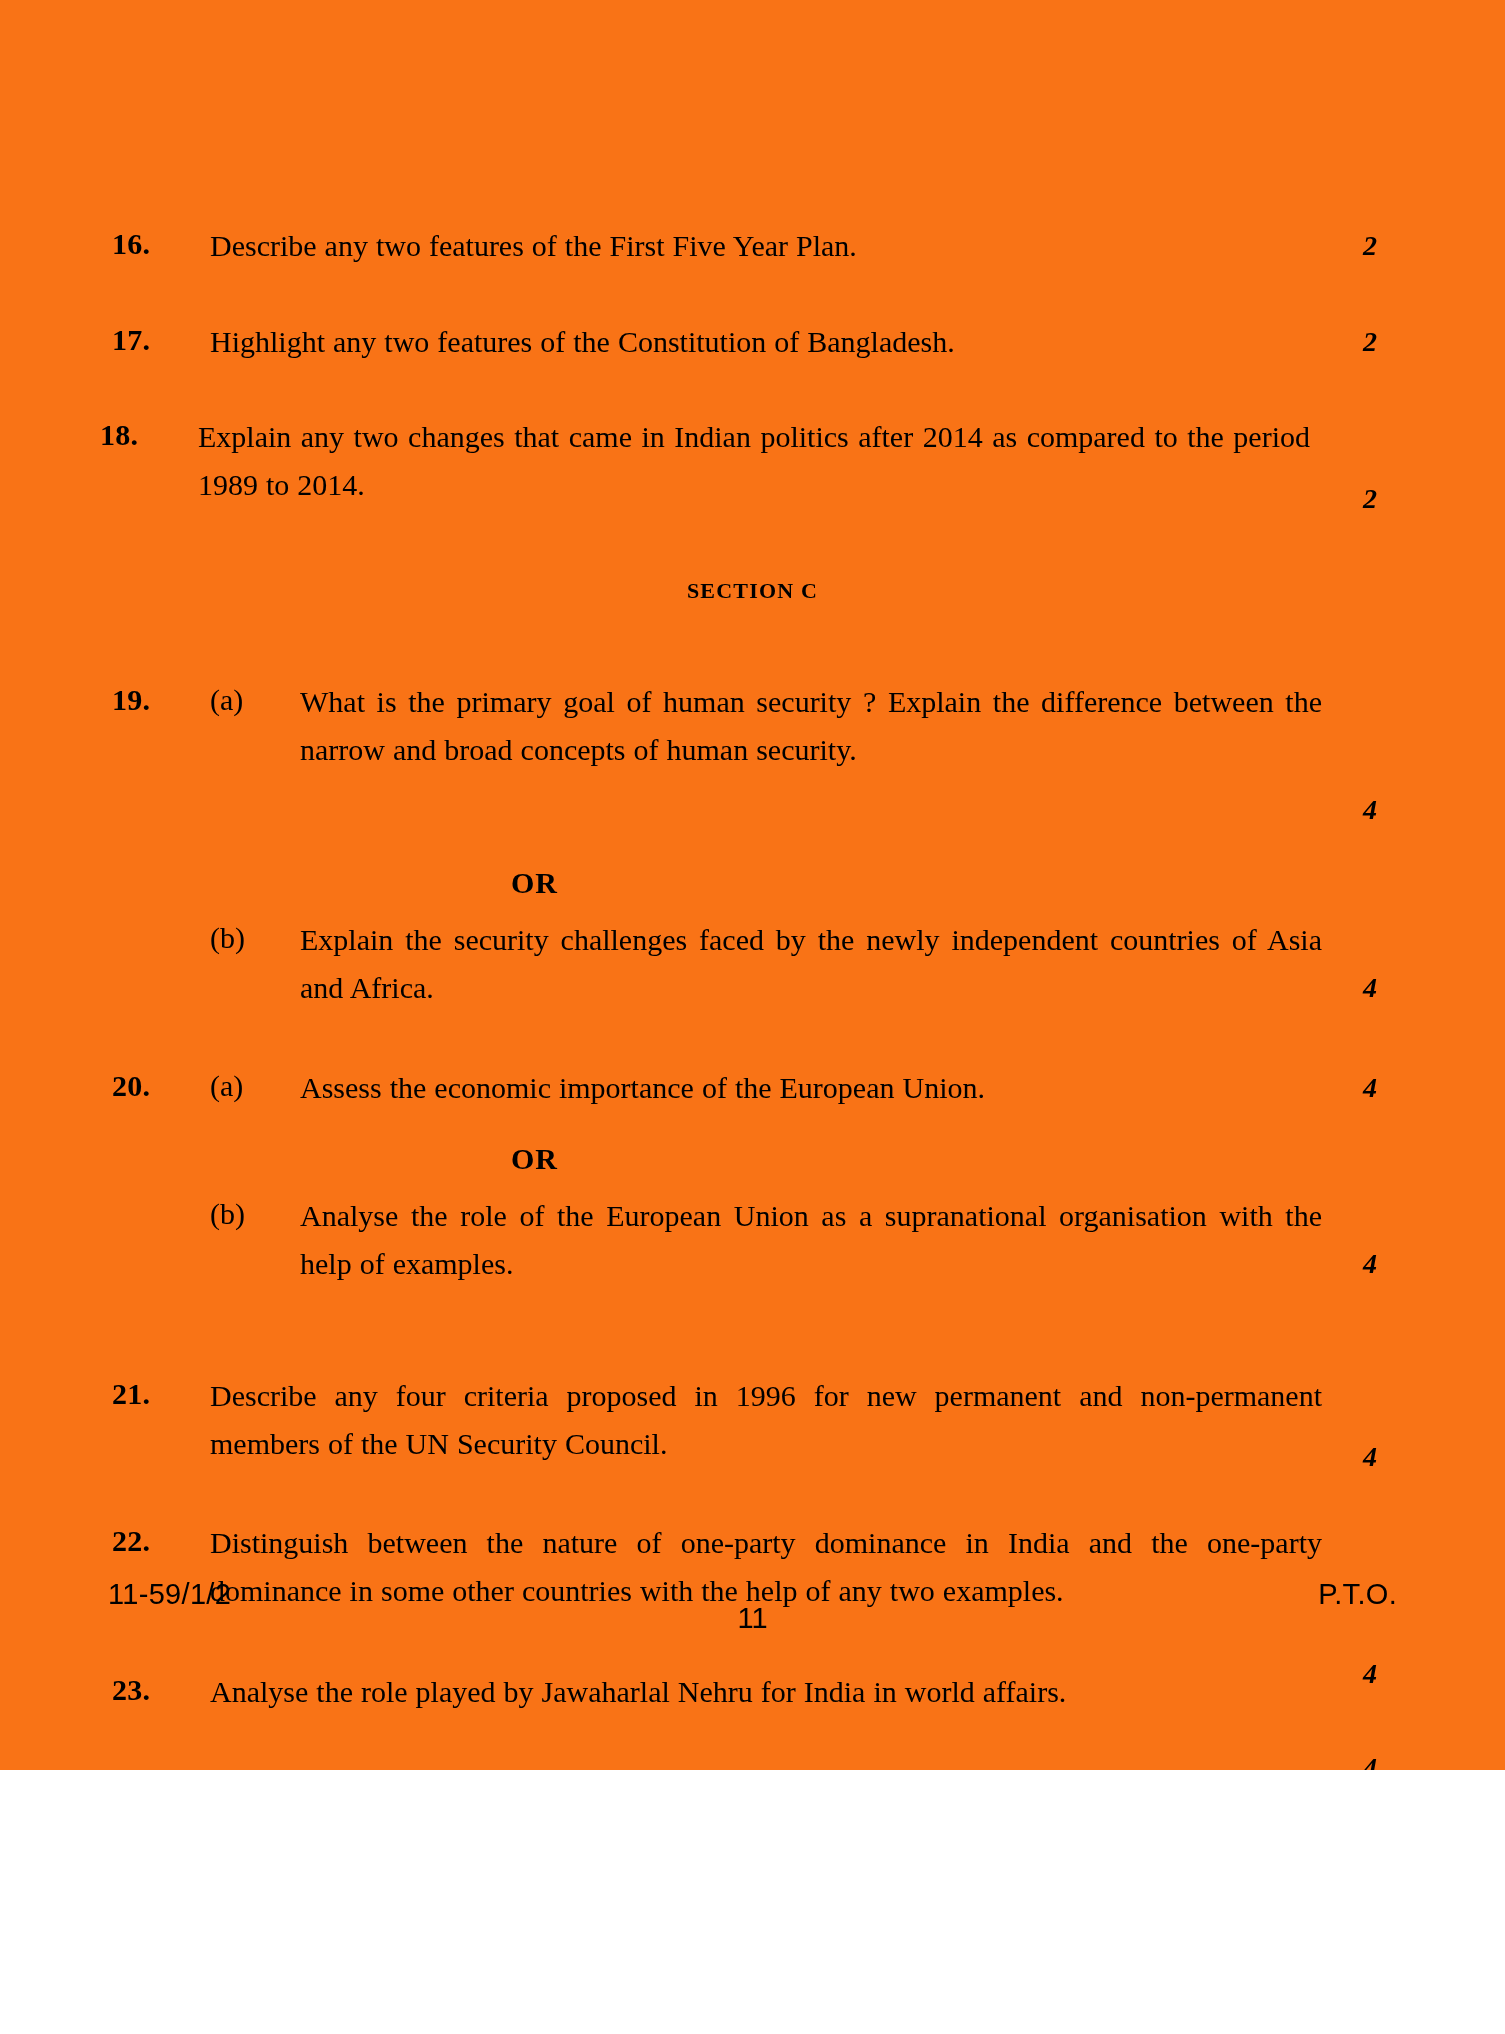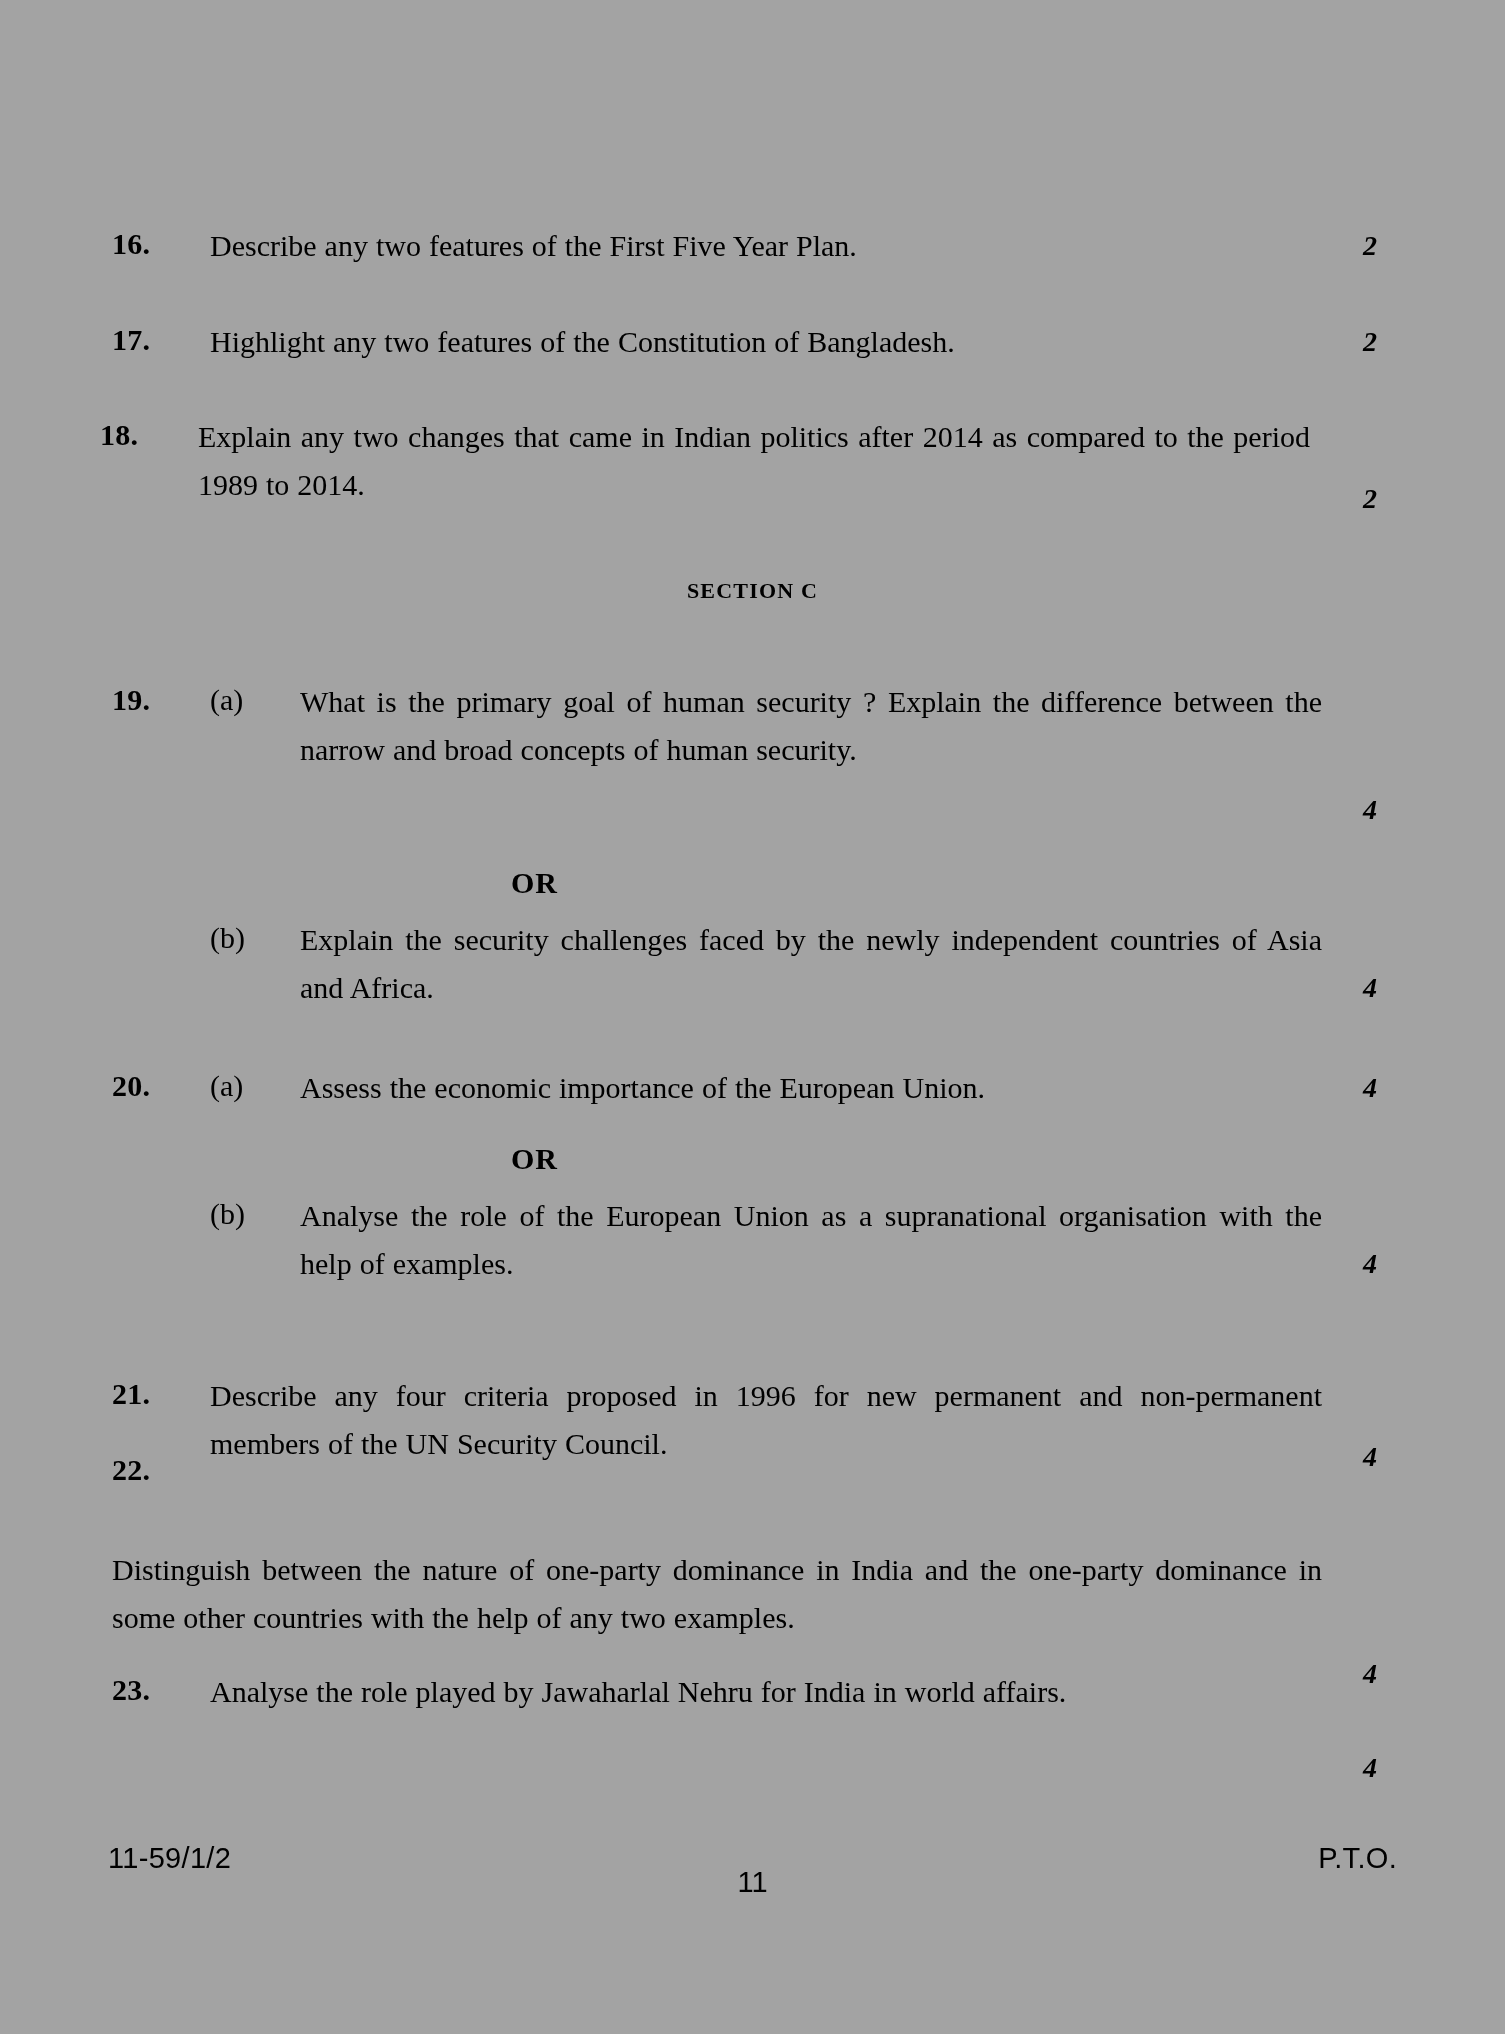--- a/index.html
+++ b/index.html
@@ -3,22 +3,22 @@
 <meta charset="utf-8">
 <style>
   html, body {
     margin: 0;
     padding: 0;
     background: #ffffff;
   }
   .page {
     position: relative;
     width: 1505px;
-    height: 2034px;
-    background: #a3a3a3;
+    height: 1770px;
+    background: #f97316;
     font-family: "Liberation Serif", "DejaVu Serif", serif;
     color: #000000;
     overflow: hidden;
   }
 
   
   .qrow {
     position: absolute;
     display: flex;
     align-items: flex-start;
@@ -159,21 +159,21 @@
     <div class="qbody">Analyse the role of the European Union as a supranational organisation with the help of examples.</div>
   </div>
   <div class="marks" style="left:1363px; top:1240px;">4</div>
 
   <div class="qrow" style="left:112px; top:1372px; width:1210px;">
     <div class="qnum">21.</div>
     <div class="qbody">Describe any four criteria proposed in 1996 for new permanent and non-permanent members of the UN Security Council.</div>
   </div>
   <div class="marks" style="left:1363px; top:1433px;">4</div>
 
-  <div class="qrow" style="left:112px; top:1448px; width:1210px;flex-direction:column;">
+  <div class="qrow" style="left:112px; top:1519px; width:1210px;">
     <div class="qnum">22.</div>
     <div class="qbody">Distinguish between the nature of one-party dominance in India and the one-party dominance in some other countries with the help of any two examples.</div>
   </div>
   <div class="marks" style="left:1363px; top:1650px;">4</div>
 
   <div class="qrow" style="left:112px; top:1668px; width:1210px;">
     <div class="qnum">23.</div>
     <div class="qbody nojust">Analyse the role played by Jawaharlal Nehru for India in world affairs.</div>
   </div>
   <div class="marks" style="left:1363px; top:1744px;">4</div>

